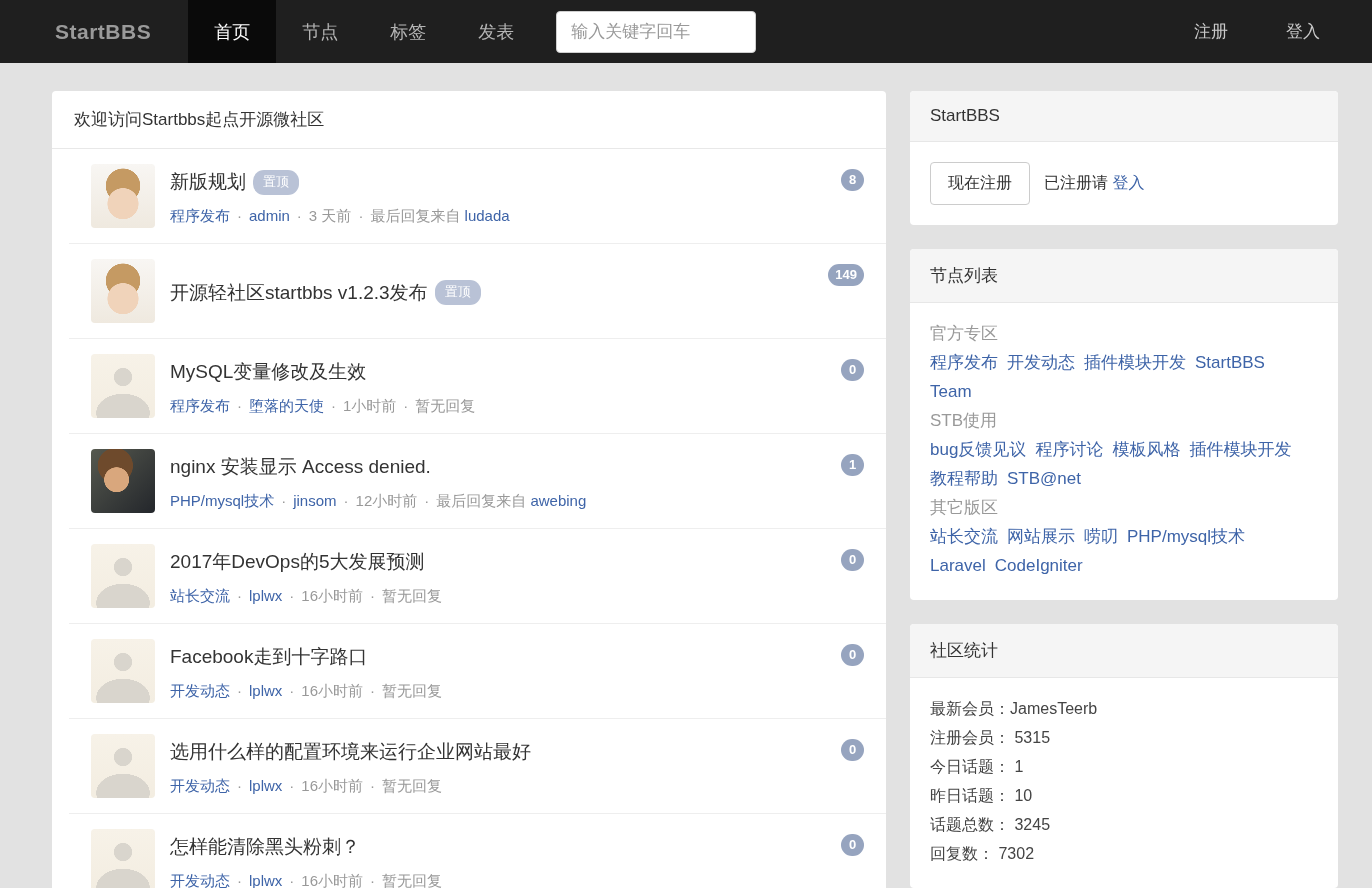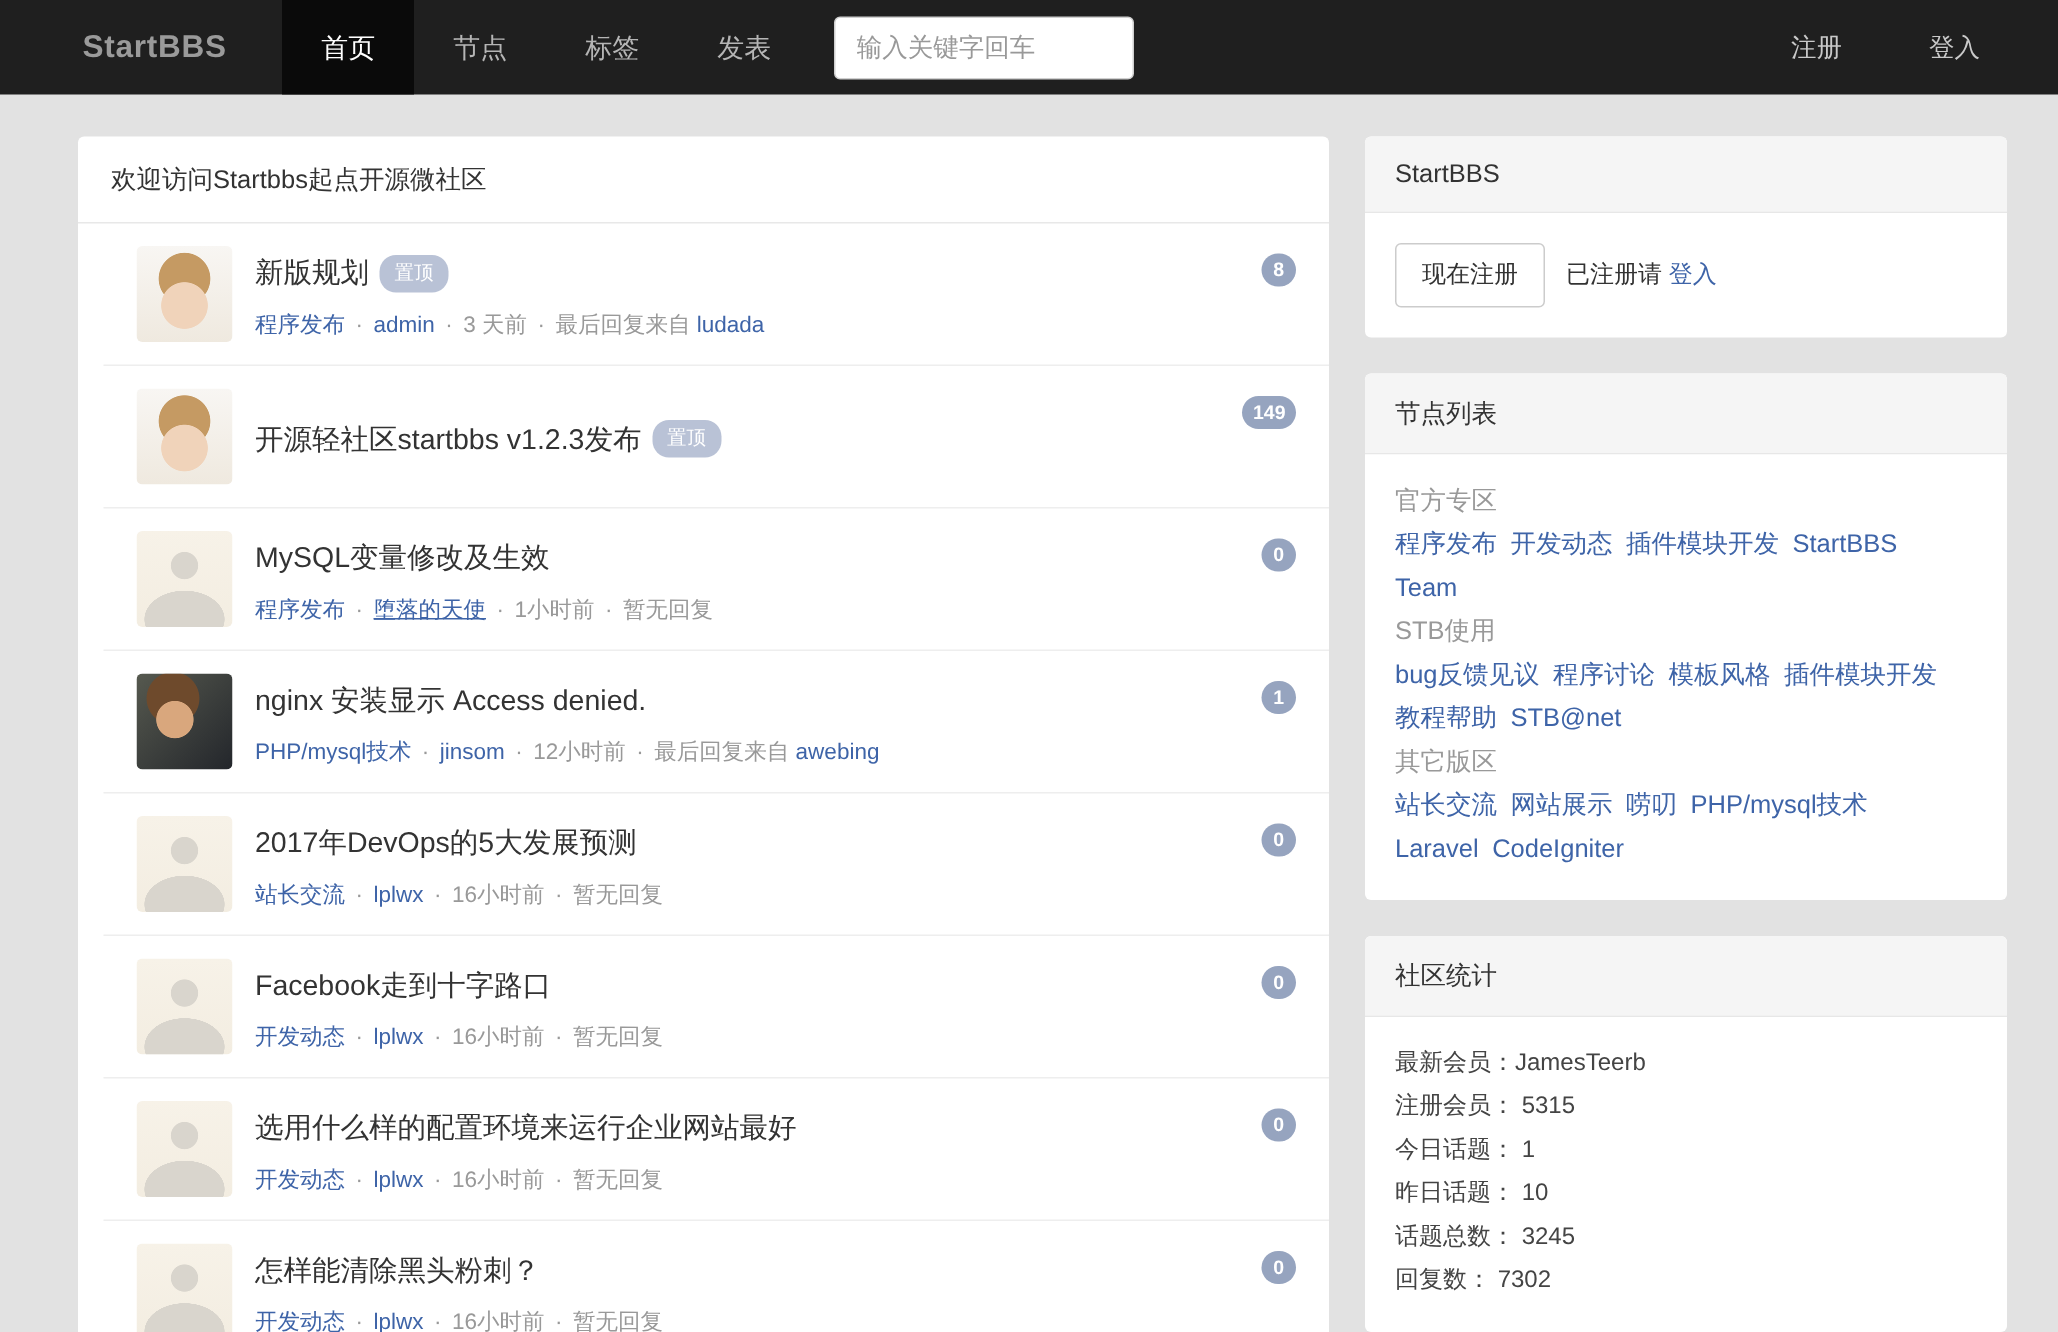--- a/index.html
+++ b/index.html
@@ -88,21 +88,21 @@
   .topic-main { flex: 1 1 auto; min-width: 0; }
   .topic-title-line { margin-top: 3px; display: flex; align-items: center; }
   .topic-title { font-size: 19px; color: #333; }
   .pin-badge {
     margin-left: 7px;
     background: #b9c2d6; color: #fff;
     font-size: 13px; padding: 3px 10px 4px; border-radius: 11px;
   }
   .topic-meta { margin-top: 12px; font-size: 15px; color: #999; }
   .topic-meta a { color: #3e64a8; }
-  .topic-meta a.u-underline { text-decoration: underline; }
+  .topic-meta a.u-underline { }
   .topic-meta .dot { margin: 0 7px; color: #999; }
   .count-badge {
     flex: 0 0 auto; align-self: flex-start; margin-top: 5px; margin-left: 12px;
     background: #96a4bf; color: #fff;
     font-size: 13px; font-weight: bold;
     min-width: 23px; height: 22px; line-height: 22px;
     padding: 0 7px; border-radius: 11px; text-align: center;
   }
 
   

